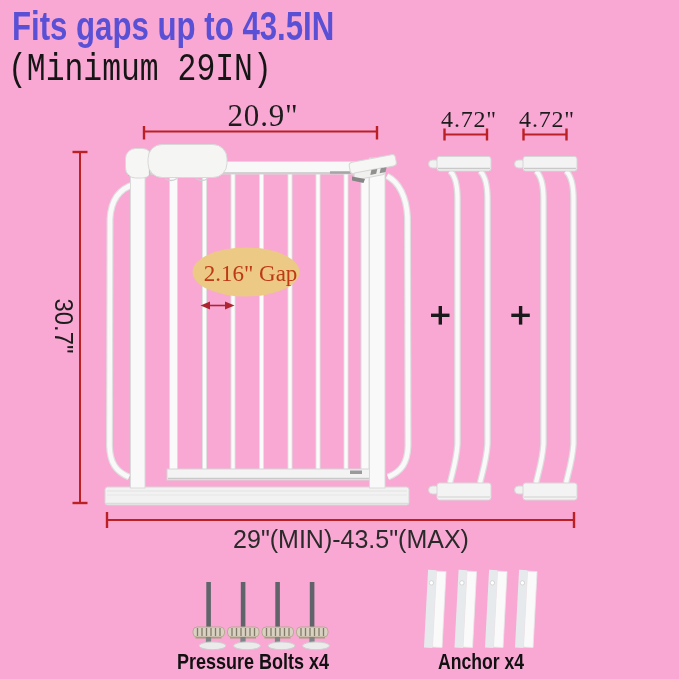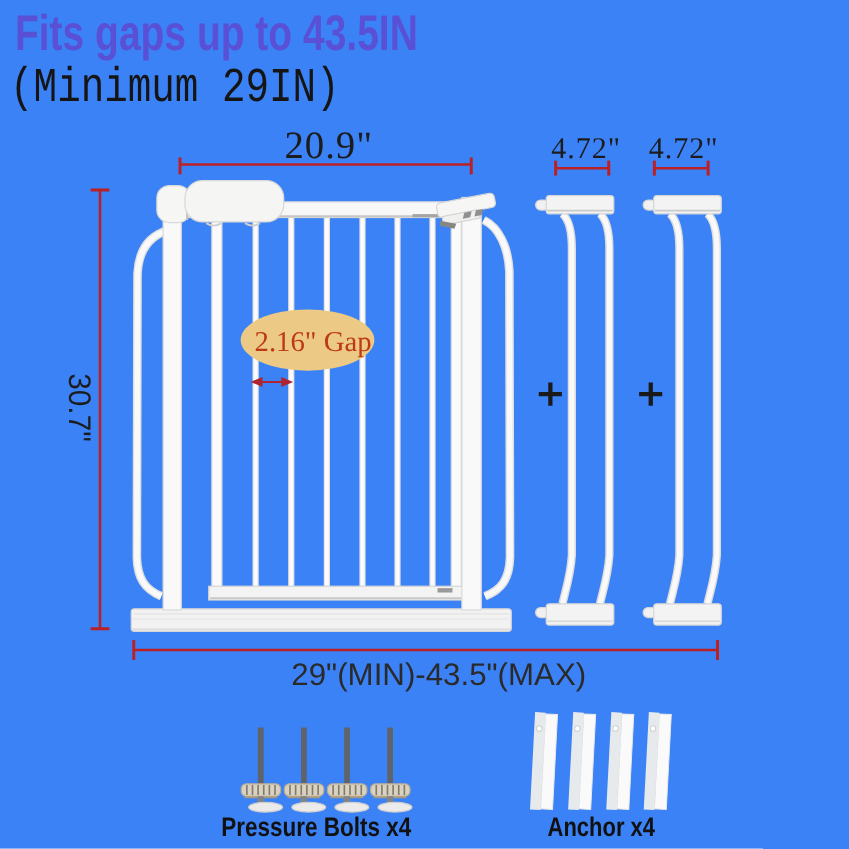--- a/index.html
+++ b/index.html
@@ -1,16 +1,16 @@
 <!DOCTYPE html>
 <html><head>
 <meta charset="utf-8">
 <style>
   html,body{margin:0;padding:0;background:#ffffff;}
-  .page{position:relative;width:679px;height:679px;background:#3b82f6;overflow:hidden;
+  .page{position:relative;width:679px;height:679px;background:#f9a8d4;overflow:hidden;
         font-family:"Liberation Sans",sans-serif;}
   svg{position:absolute;left:0;top:0;}
 </style>
 </head>
 <body>
 <div class="page">
 <svg width="679" height="679" viewBox="0 0 679 679">
 
   <text x="15.3" y="40" font-family="Liberation Sans,sans-serif" font-weight="bold" font-size="40" fill="#5a50d5" transform="scale(0.78,1)">Fits gaps up to 43.5IN</text>
 

